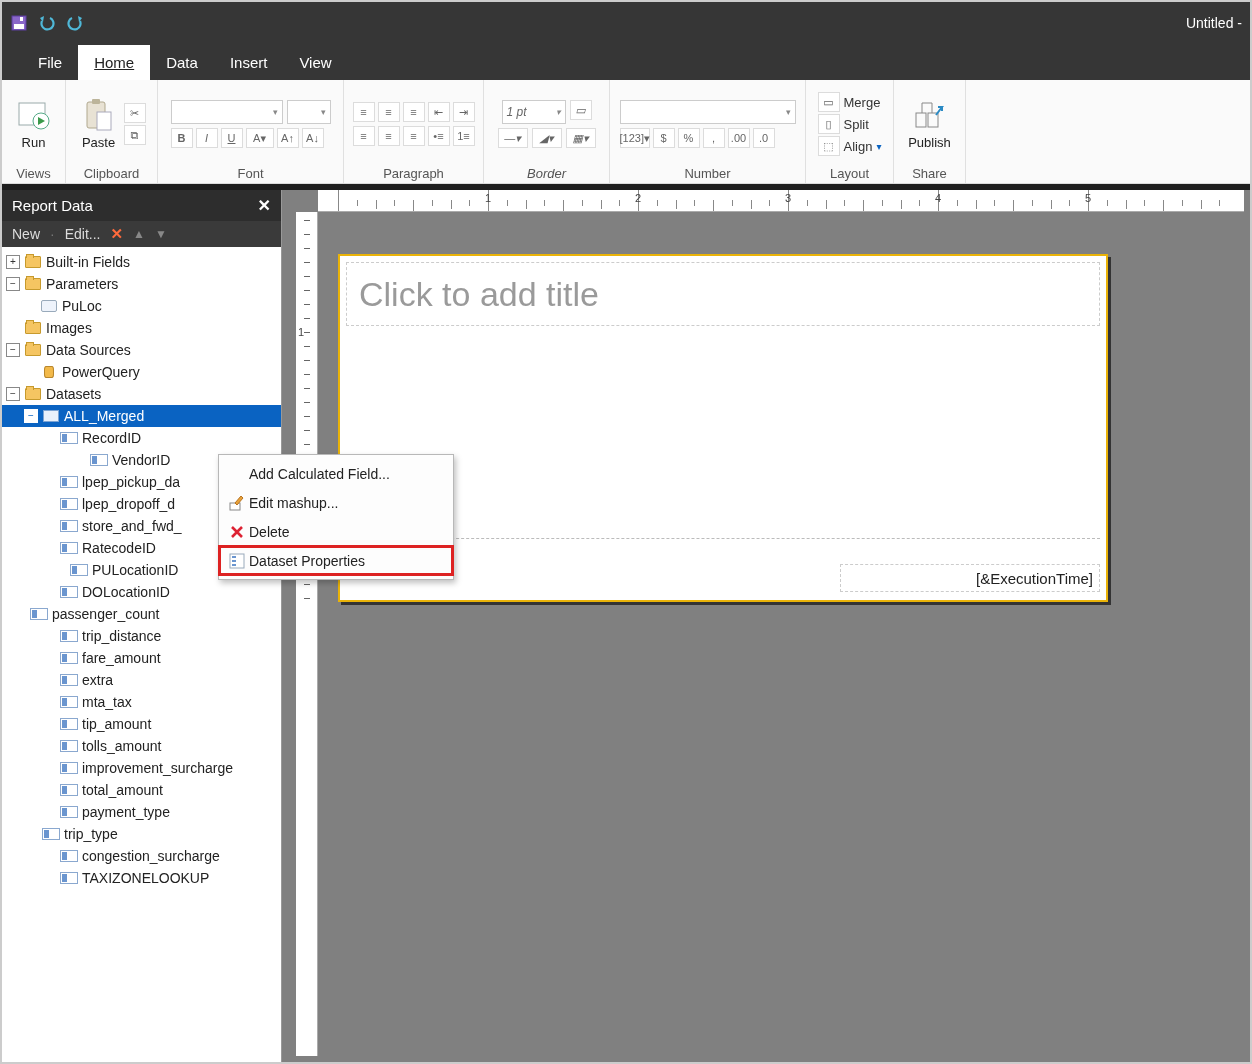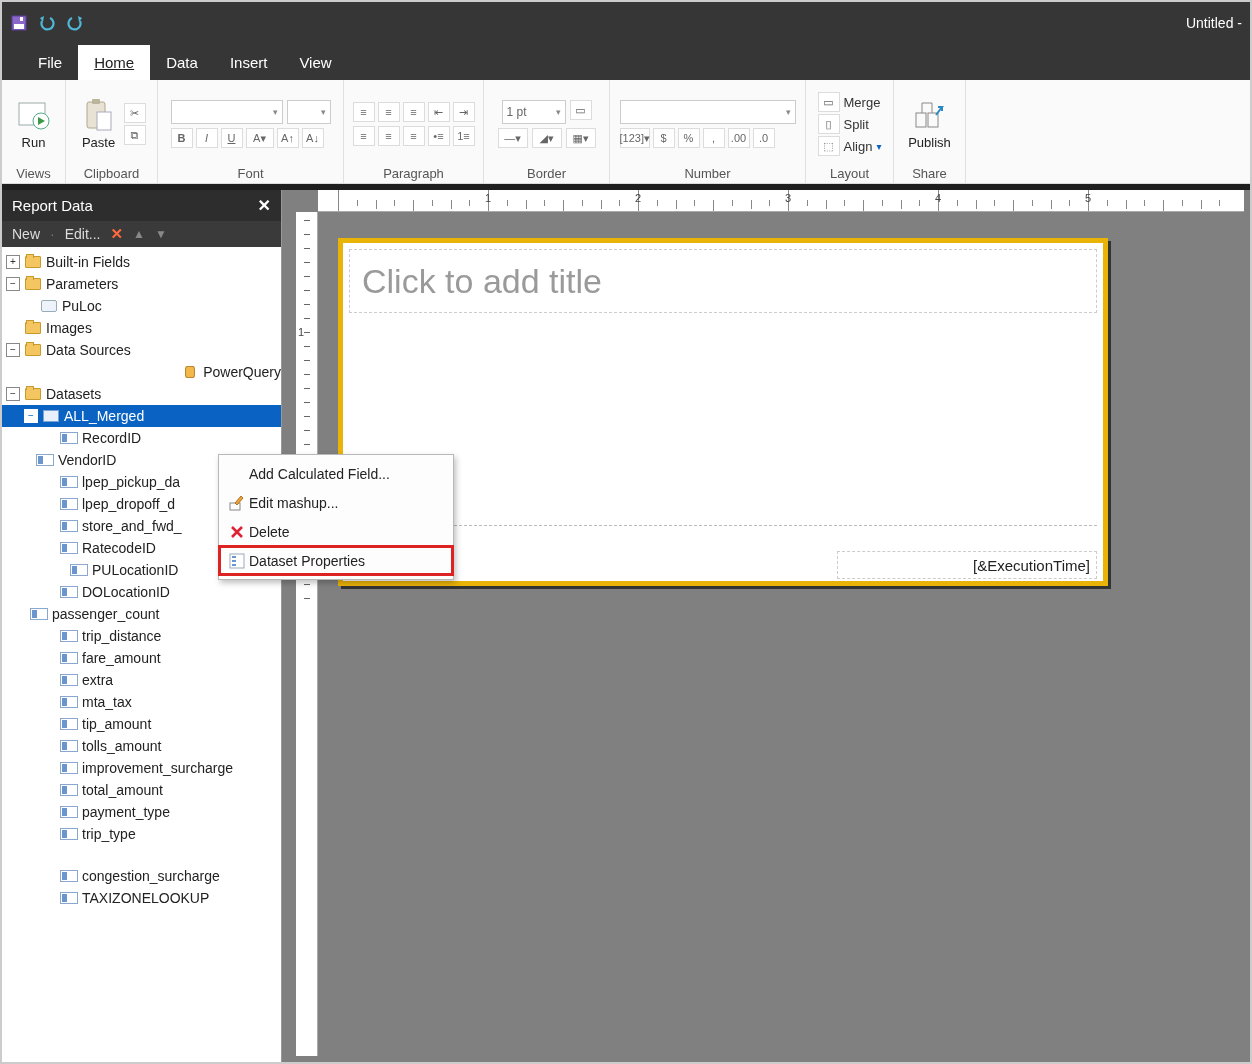--- a/index.html
+++ b/index.html
@@ -43,21 +43,21 @@
 .ic-field::before{content:""; position:absolute; left:1px; top:1px; width:5px; height:8px; background:#6a95cf;}
 .ic-param { width:16px; height:12px; background:#eef3fb; border:1px solid #9ab; border-radius:2px;}
 
 .canvas-area { flex:1; background:#808080; position:relative; }
 .ruler-h { position:absolute; top:0; left:36px; right:6px; height:22px; background:#fff; border-bottom:1px solid #aaa; font-size:10px; color:#444; overflow:hidden;}
 .ruler-h .tick { position:absolute; top:0; height:22px; border-left:1px solid #888;}
 .ruler-h .num { position:absolute; top:2px; font-size:11px;}
 .ruler-v { position:absolute; top:22px; left:14px; width:22px; bottom:6px; background:#fff; border-right:1px solid #aaa;}
 .ruler-v .dash { position:absolute; left:8px; width:6px; height:1px; background:#666;}
 .ruler-v .num { position:absolute; left:2px; font-size:11px; color:#444;}
-.page { position:absolute; top:48px; left:56px; width:770px; height:348px; background:#fff; border:5px solid #eab308; box-shadow:3px 3px 0 #333;}
+.page { position:absolute; top:64px; left:56px; width:770px; height:348px; background:#fff; border:2px solid #eab308; box-shadow:3px 3px 0 #333;}
 .title-box { position:absolute; top:6px; left:6px; right:6px; height:64px; border:1px dashed #ccc; display:flex; align-items:center; padding:0 12px;}
 .title-box span { color:#9a9a9a; font-size:34px; font-weight:300;}
 .hr-dash { position:absolute; left:6px; right:6px; top:282px; border-top:1px dashed #bbb;}
 .footer-box { position:absolute; right:6px; top:308px; width:260px; height:28px; border:1px dashed #ccc; display:flex; align-items:center; justify-content:flex-end; padding:0 6px; font-size:15px; color:#222;}
 
 .context-menu { position:absolute; top:454px; left:218px; width:236px; background:#fdfdfd; border:1px solid #b8b8b8; box-shadow:2px 3px 6px rgba(0,0,0,.25); padding:4px 0; z-index:50;}
 .context-menu .row { display:flex; align-items:center; height:29px; padding:0 8px 0 6px; font-size:14px; color:#222; cursor:pointer;}
 .context-menu .row .mi { width:24px; display:flex; justify-content:center; align-items:center;}
 .context-menu .row.highlight { outline:3px solid #d22; outline-offset:-2px;}
 
@@ -177,21 +177,21 @@
         <div class="mini-btn">≡</div>
         <div class="mini-btn">≡</div>
         <div class="mini-btn">≡</div>
         <div class="mini-btn">•≡</div>
         <div class="mini-btn">1≡</div>
       </div>
     </div>
     <div class="label">Paragraph</div>
   </div>
 
-  <div class="ribbon-group" style="width:126px;">
+  <div class="ribbon-group" style="width:126px;font-style:italic;">
     <div class="ribbon-content" style="flex-direction:column; gap:4px;">
       <div style="display:flex; gap:4px;">
         <div class="combo" style="width:64px;">
             <span>1 pt</span>
             <span class="chev">▾</span>
           </div>
         <div class="mini-btn">▭</div>
       </div>
       <div style="display:flex; gap:4px;">
         <div class="mini-btn" style="width:30px;">—▾</div>
@@ -301,21 +301,21 @@
           </span>
           <span>Images</span>
         </div>
       <div class="tree-row">
           <span class="tw">−</span>
           <span class="ic">
             <span class="ic-folder"></span>
           </span>
           <span>Data Sources</span>
         </div>
-      <div class="tree-row" style="padding-left:38px;justify-content:flex-end;">
+      <div class="tree-row" style="padding-left:38px;">
           <span class="ic">
             <span class="ic-db"></span>
           </span>
           <span>PowerQuery</span>
         </div>
       <div class="tree-row">
           <span class="tw">−</span>
           <span class="ic">
             <span class="ic-folder"></span>
           </span>
@@ -328,21 +328,21 @@
           </span>
           <span>ALL_Merged</span>
         </div>
       <div id="fields-container">
           <div class="tree-row" style="padding-left: 58px;">
             <span class="ic">
               <span class="ic-field"></span>
             </span>
             <span>RecordID</span>
           </div>
-          <div class="tree-row" style="padding-left: 34px; align-items: center;">
+          <div class="tree-row" style="padding-left: 88px; align-items: center;">
             <span class="ic">
               <span class="ic-field"></span>
             </span>
             <span>VendorID</span>
           </div>
           <div class="tree-row" style="padding-left: 58px;">
             <span class="ic">
               <span class="ic-field"></span>
             </span>
             <span>lpep_pickup_da</span>
@@ -430,27 +430,27 @@
               <span class="ic-field"></span>
             </span>
             <span>total_amount</span>
           </div>
           <div class="tree-row" style="padding-left: 58px;">
             <span class="ic">
               <span class="ic-field"></span>
             </span>
             <span>payment_type</span>
           </div>
-          <div class="tree-row" style="padding-left: 58px;">
+          <div class="tree-row" style="padding-left: 40px;">
             <span class="ic">
               <span class="ic-field"></span>
             </span>
             <span>trip_type</span>
           </div>
-          <div class="tree-row" style="padding-left: 58px; margin-top: 20px;">
+          <div class="tree-row" style="padding-left: 58px;">
             <span class="ic">
               <span class="ic-field"></span>
             </span>
             <span>congestion_surcharge</span>
           </div>
           <div class="tree-row" style="padding-left: 58px;">
             <span class="ic">
               <span class="ic-field"></span>
             </span>
             <span>TAXIZONELOOKUP</span>

